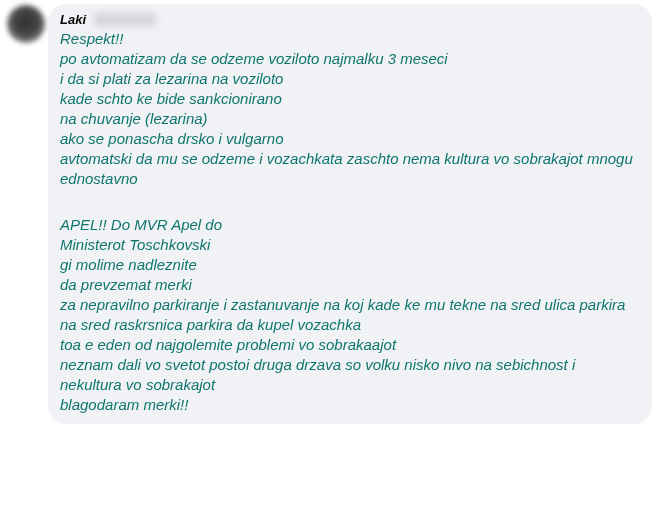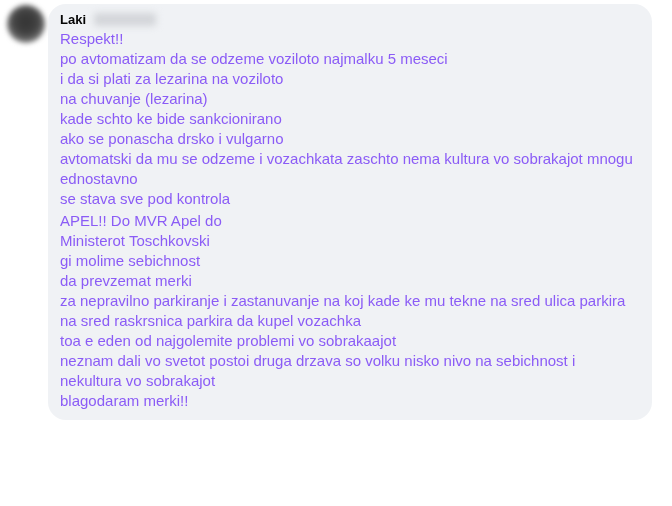--- a/index.html
+++ b/index.html
@@ -8,20 +8,21 @@
     background: #ffffff;
     width: 672px;
     height: 506px;
     font-family: "Liberation Sans", sans-serif;
     overflow: hidden;
   }
   .comment-container {
     position: relative;
     width: 672px;
     height: 506px;
+    font-style: italic;
   }
   .avatar {
     position: absolute;
     left: 7px;
     top: 5px;
     width: 38px;
     height: 38px;
     border-radius: 50%;
     background: radial-gradient(circle at 50% 45%, #343434 0%, #414141 40%, #6e6e6e 65%, #a8a8a8 82%, #e6e6e6 100%);
     filter: blur(2.5px);
@@ -56,58 +57,57 @@
     height: 13px;
     margin-left: 8px;
     background: #d3d5d9;
     border-radius: 3px;
     filter: blur(3.5px);
   }
   .paragraph {
     margin: 0;
   }
   .paragraph + .paragraph {
-    margin-top: 2px;
+    margin-top: 26px;
   }
   .comment-line {
     font-size: 15px;
     line-height: 20px;
-    color: #8b5cf6;
+    color: #0f766e;
     word-wrap: break-word;
   }
 </style>
 </head>
 <body>
 
 <div class="comment-container">
 
   <div class="avatar"></div>
 
   <div class="bubble">
 
     <div class="author-row">
       <span class="author-name">Laki</span>
       <span class="name-redaction"></span>
     </div>
 
     <div class="paragraph">
         <div class="comment-line">Respekt!!</div>
-        <div class="comment-line">po avtomatizam da se odzeme voziloto najmalku 5 meseci</div>
+        <div class="comment-line">po avtomatizam da se odzeme voziloto najmalku 3 meseci</div>
         <div class="comment-line">i da si plati za lezarina na voziloto</div>
+        <div class="comment-line">kade schto ke bide sankcionirano</div>
         <div class="comment-line">na chuvanje (lezarina)</div>
-        <div class="comment-line">kade schto ke bide sankcionirano</div>
         <div class="comment-line">ako se ponascha drsko i vulgarno</div>
         <div class="comment-line">avtomatski da mu se odzeme i vozachkata zaschto nema kultura vo sobrakajot mnogu ednostavno</div>
-        <div class="comment-line">se stava sve pod kontrola</div>
       </div>
 
     <div class="paragraph">
         <div class="comment-line">APEL!! Do MVR Apel do</div>
         <div class="comment-line">Ministerot Toschkovski</div>
-        <div class="comment-line">gi molime sebichnost</div>
+        <div class="comment-line">gi molime nadleznite</div>
         <div class="comment-line">da prevzemat merki</div>
         <div class="comment-line">za nepravilno parkiranje i zastanuvanje na koj kade ke mu tekne na sred ulica parkira na sred raskrsnica parkira da kupel vozachka</div>
         <div class="comment-line">toa e eden od najgolemite problemi vo sobrakaajot</div>
         <div class="comment-line">neznam dali vo svetot postoi druga drzava so volku nisko nivo na sebichnost i nekultura vo sobrakajot</div>
         <div class="comment-line">blagodaram merki!!</div>
       </div>
 
   </div>
 
 </div>

